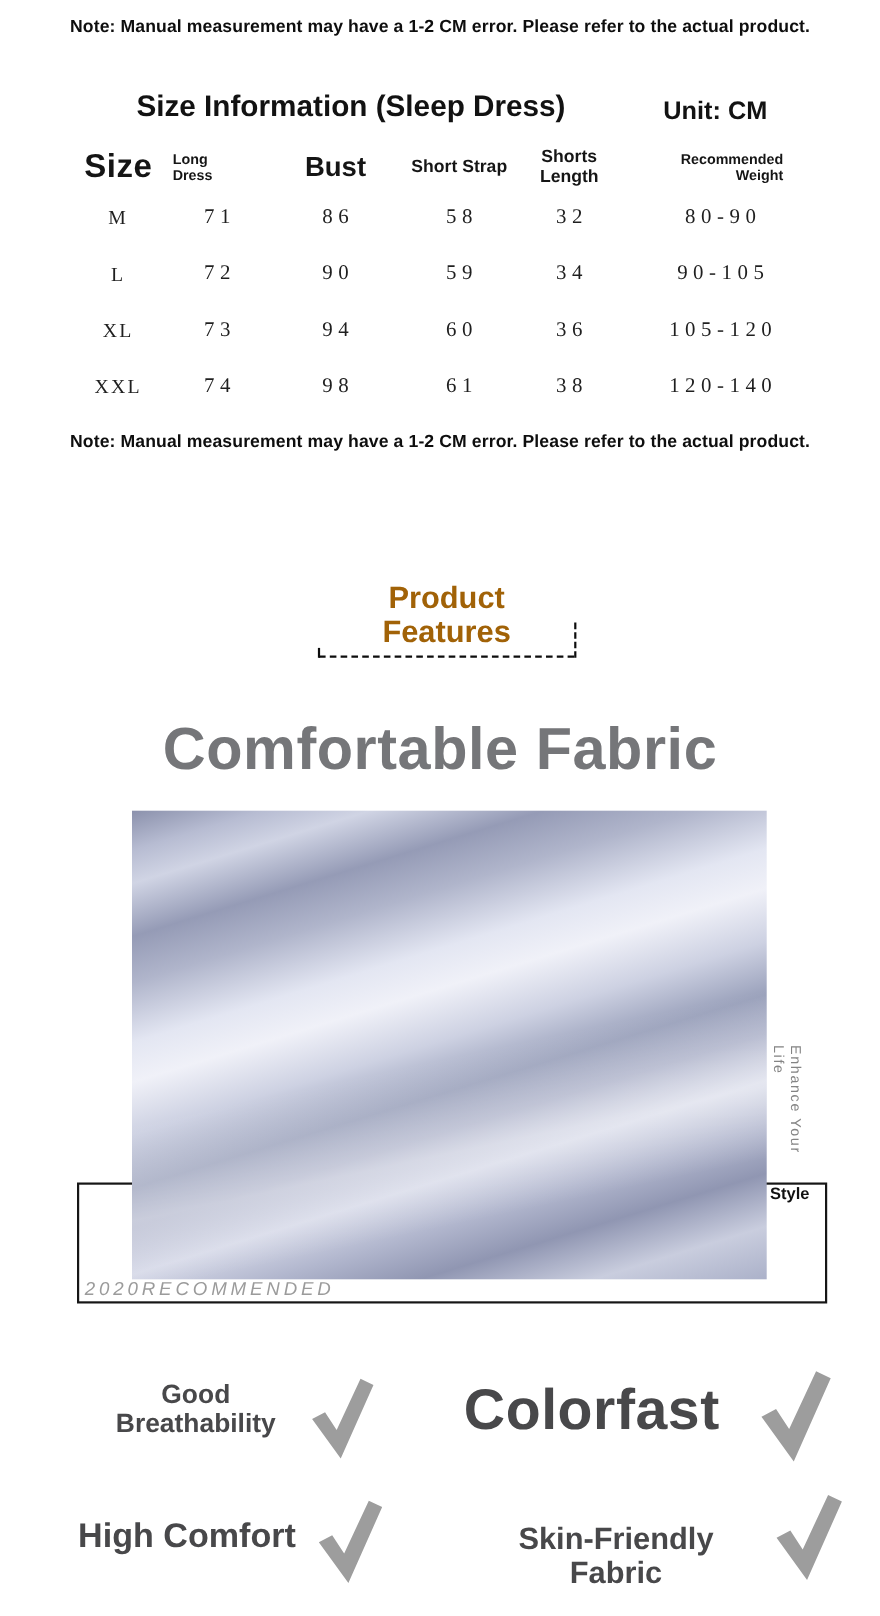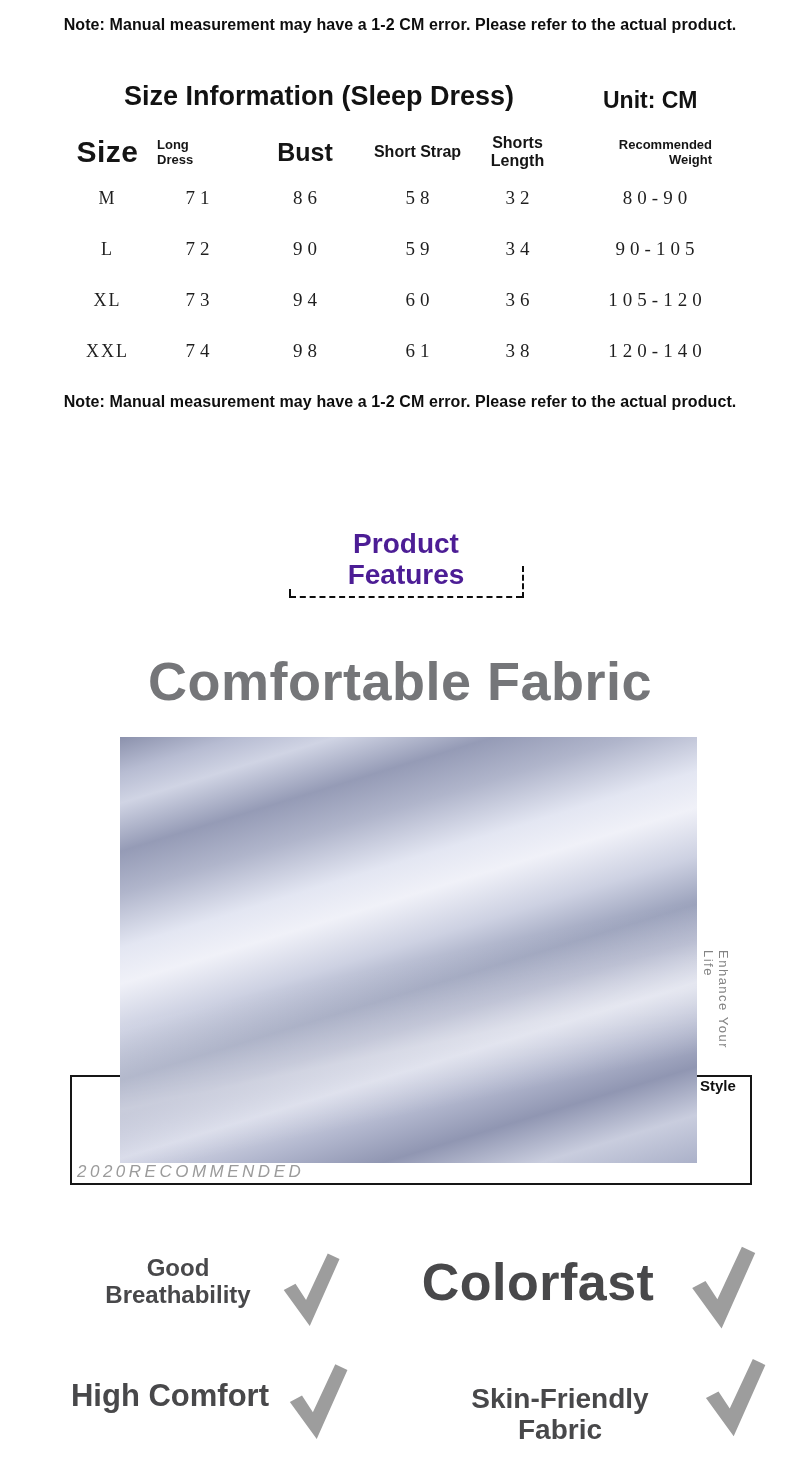--- a/index.html
+++ b/index.html
@@ -28,21 +28,21 @@
   .drow .c { text-align:center; }
   .drow .sz { font-size:18px; letter-spacing:2px; }
   .drow .num { font-size:19px; letter-spacing:5px; text-indent:5px; }
   .r0 { top:183px; } .r1 { top:234px; } .r2 { top:285px; } .r3 { top:336px; }
 
   
   .section-title { position:absolute; top:489px; left:0; width:100%; text-align:center;
     font-family:"Liberation Serif", serif; font-size:25px; color:#6f7073; letter-spacing:2px; }
 
   .features-tab { position:absolute; left:290px; top:528px; width:232px; text-align:center;
-    padding-bottom:6px; border-bottom:2px dashed #0d0d0d; color:#4c1d95; }
+    padding-bottom:6px; border-bottom:2px dashed #0d0d0d; color:#a16207; }
   .features-tab .line { font-size:28px; font-weight:700; line-height:31px; }
   .tab-dash-right { position:absolute; right:-2px; bottom:-2px; height:32px; border-right:2px dashed #0d0d0d; width:0; }
   .tab-dash-left { position:absolute; left:-1px; bottom:-2px; height:9px; border-left:2px dashed #0d0d0d; width:0; }
 
   .headline { position:absolute; top:650px; left:0; width:100%; text-align:center;
     font-size:54px; font-weight:700; color:#757679; letter-spacing:0.5px; }
 
   
   .frame-box { position:absolute; left:70px; top:1075px; width:682px; height:110px; border:2px solid #161616; z-index:1; background:transparent; }
   .fabric { position:absolute; left:120px; top:737px; width:577px; height:426px; z-index:2;

